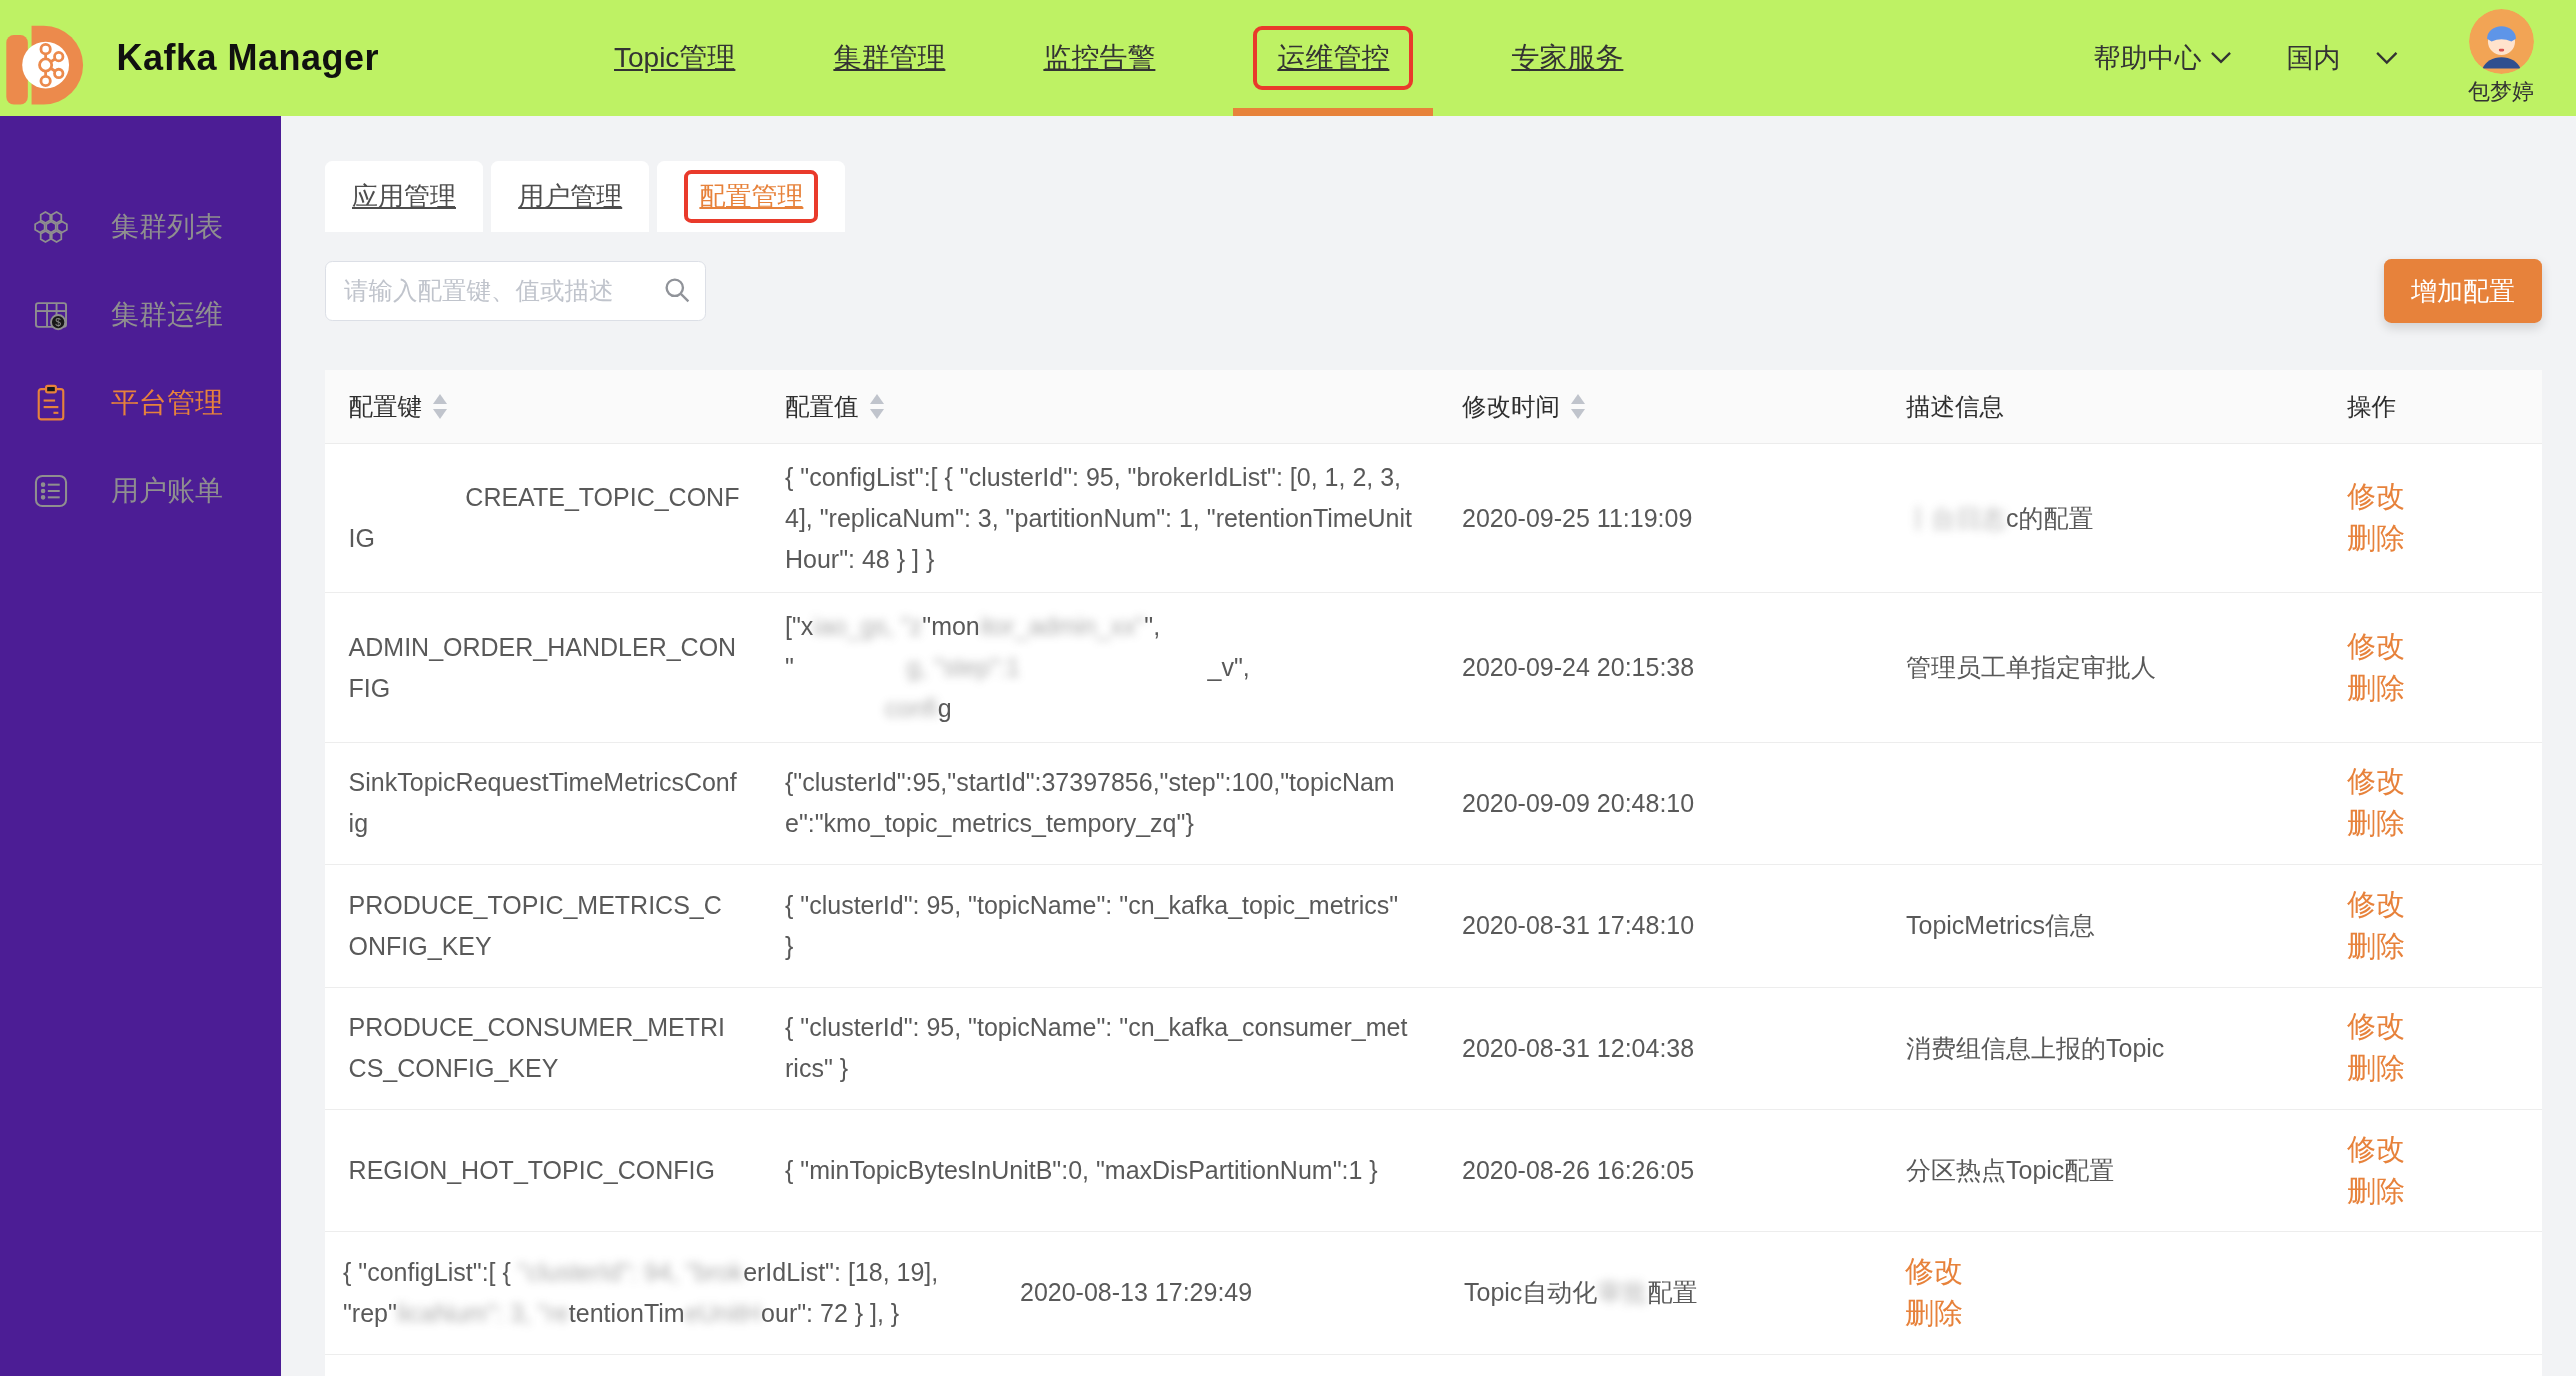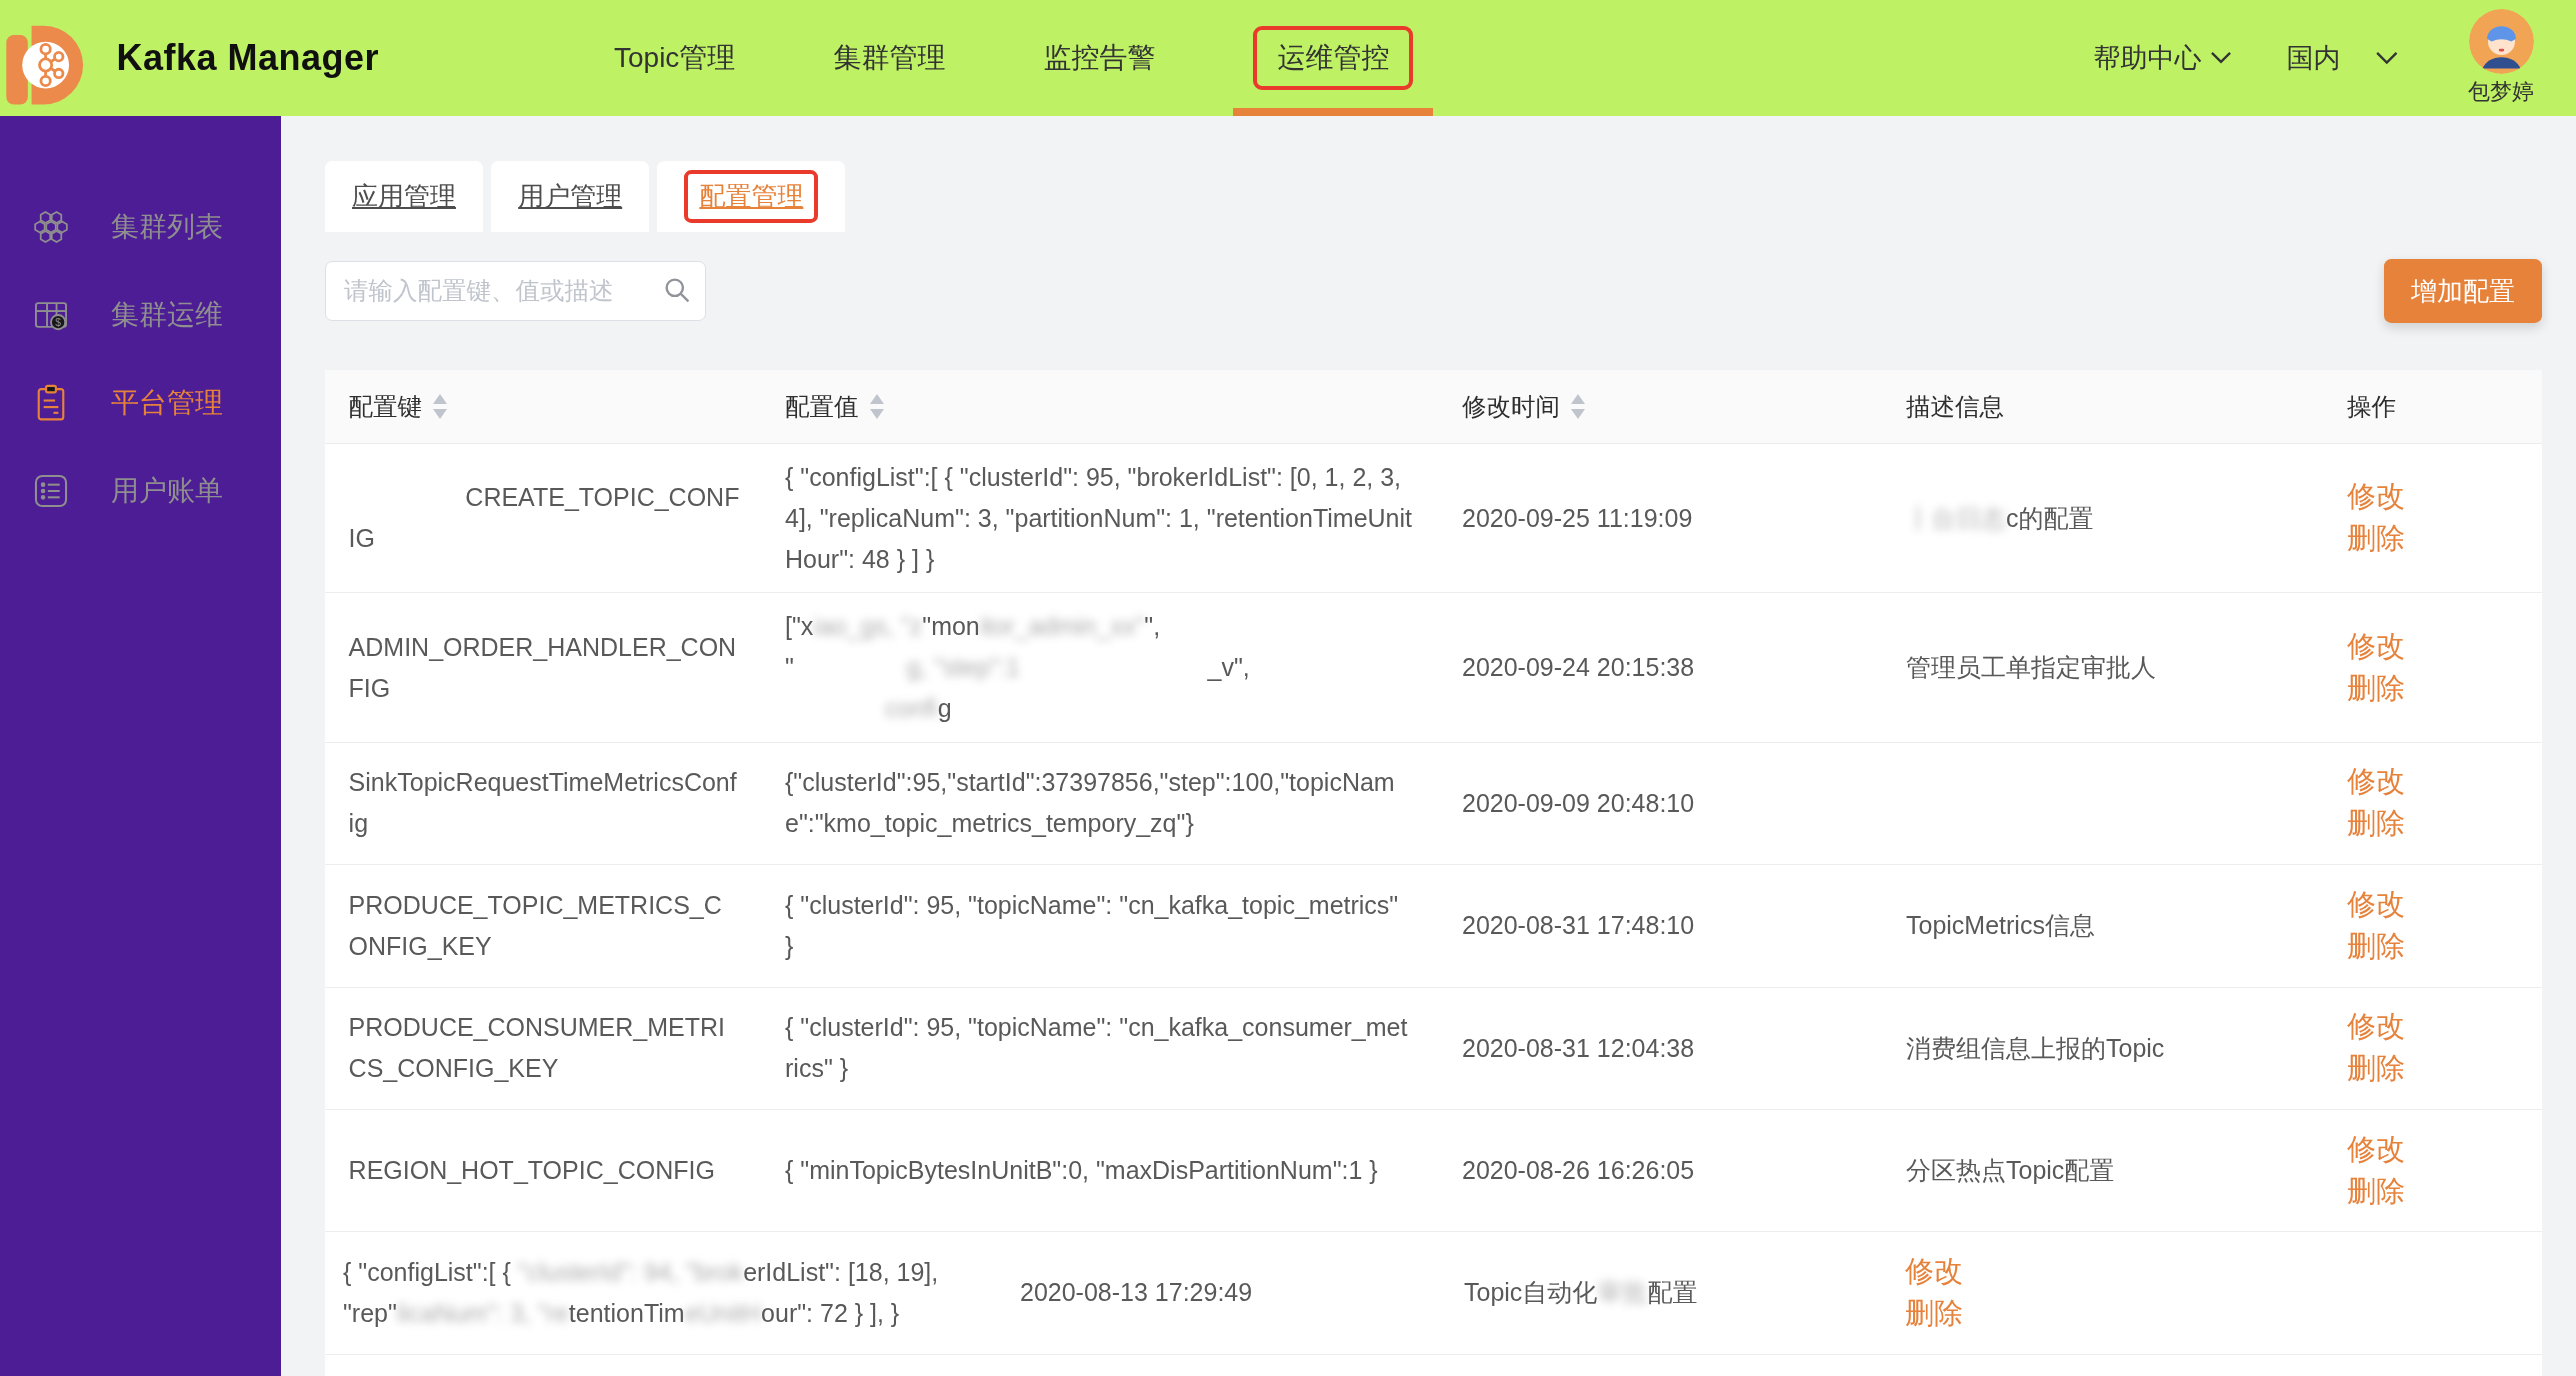--- a/index.html
+++ b/index.html
@@ -3,21 +3,21 @@
 <meta charset="utf-8">
 <style>
   :root{ --accent:#E7823B; --ann:#E93A2B; }
   html,body{margin:0;padding:0;}
   body{width:2576px;height:1376px;overflow:hidden;background:#f2f3f5;
        font-family:"Liberation Sans","DejaVu Sans",sans-serif;color:#333;}
   
   .header{height:116px;background:#bef264;display:flex;align-items:center;position:relative;z-index:2;}
   .logo{width:91px;height:103px;margin-left:1.8px;flex:none;}
   .app-title{font-size:36px;font-weight:600;color:#101010;margin-left:23.6px;letter-spacing:0.5px;white-space:nowrap;}
-  .top-nav{display:flex;align-items:stretch;height:100%;margin-left:186px;}
+  .top-nav{display:flex;align-items:stretch;height:100%;margin-left:186px;text-decoration:underline;}
   .nav-item{display:flex;align-items:center;padding:0 49px;position:relative;font-size:28px;color:#333;cursor:pointer;white-space:nowrap;}
   .nav-item.active::after{content:"";position:absolute;left:29px;right:29px;bottom:0;height:8.2px;background:var(--accent);}
   .ann-box{border:4.5px solid var(--ann);border-radius:9px;padding:9px 20px;}
   .header-right{margin-left:auto;display:flex;align-items:center;}
   .help,.region{font-size:27px;color:#333;display:flex;align-items:center;gap:9px;cursor:pointer;white-space:nowrap;}
   .region{margin-left:54px;gap:35px;justify-content:flex-end;}
   .user{display:flex;flex-direction:column;align-items:center;margin:0 42px 0 69px;}
   .avatar{width:65px;height:65px;border-radius:50%;overflow:hidden;flex:none;}
   .user-name{font-size:22px;color:#333;margin-top:3.6px;white-space:nowrap;}
   
@@ -93,20 +93,23 @@
       </div>
       <div class="nav-item">
         <span>集群管理</span>
       </div>
       <div class="nav-item">
         <span>监控告警</span>
       </div>
       <div class="nav-item active">
         <span class="ann-box">运维管控</span>
       </div>
+      <div class="nav-item">
+        <span>专家服务</span>
+      </div>
     </div>
   <div class="header-right">
     <div class="help">
       <span>帮助中心</span>
       <svg width="22" height="13.6" viewBox="0 0 24 15">
           <path d="M2 2 L12 12 L22 2" stroke="#333" stroke-width="2.6" fill="none"></path>
         </svg>
     </div>
     <div class="region">
       <span>国内</span>

